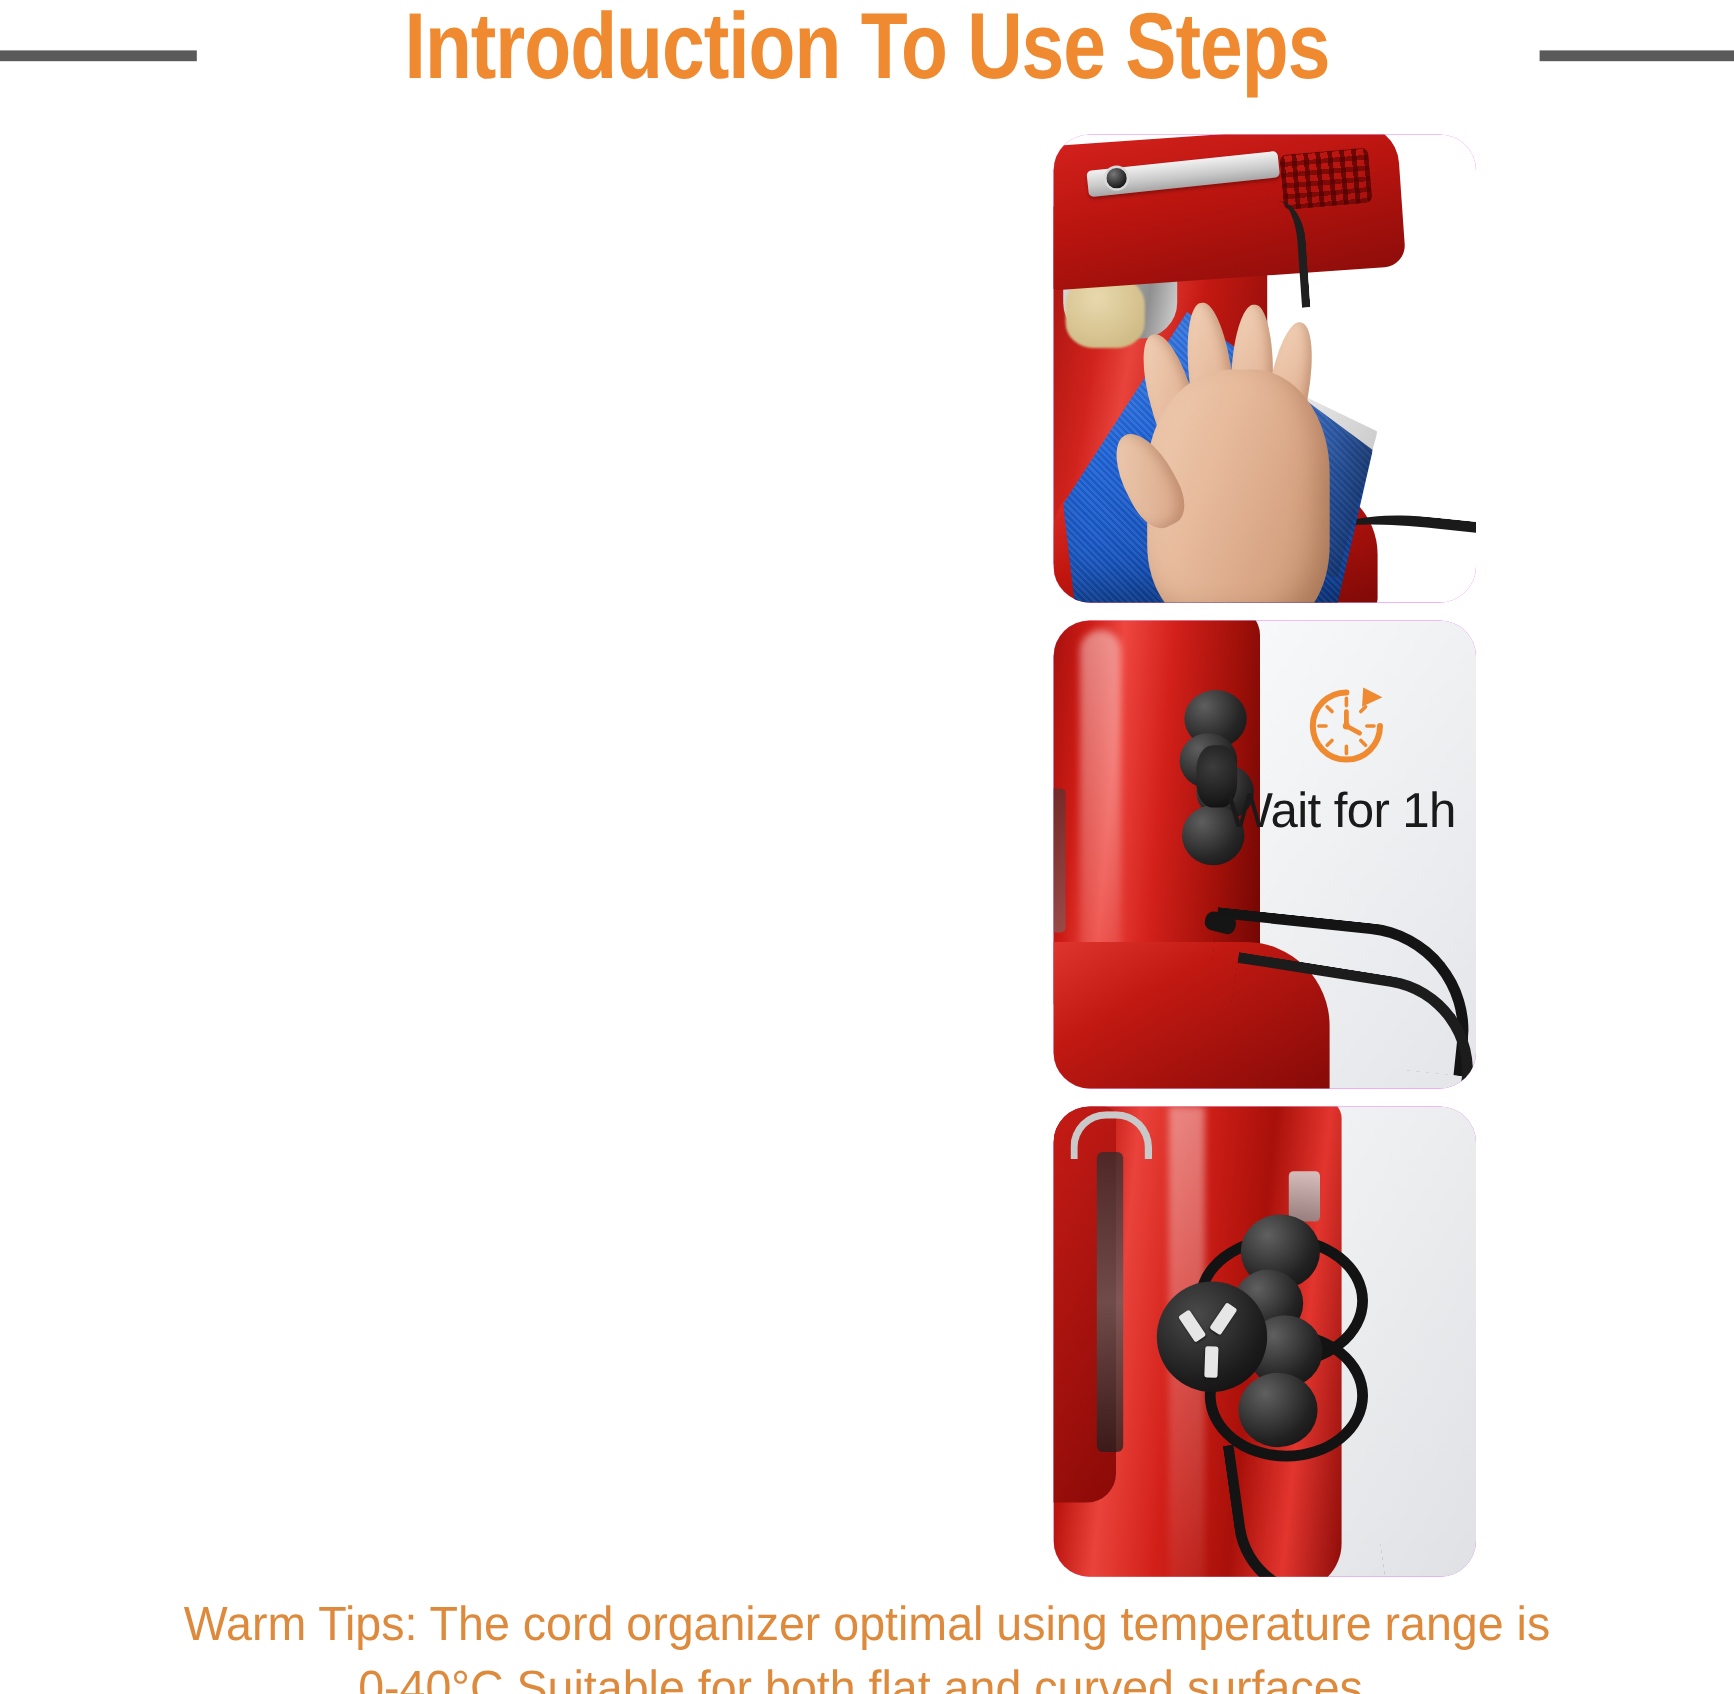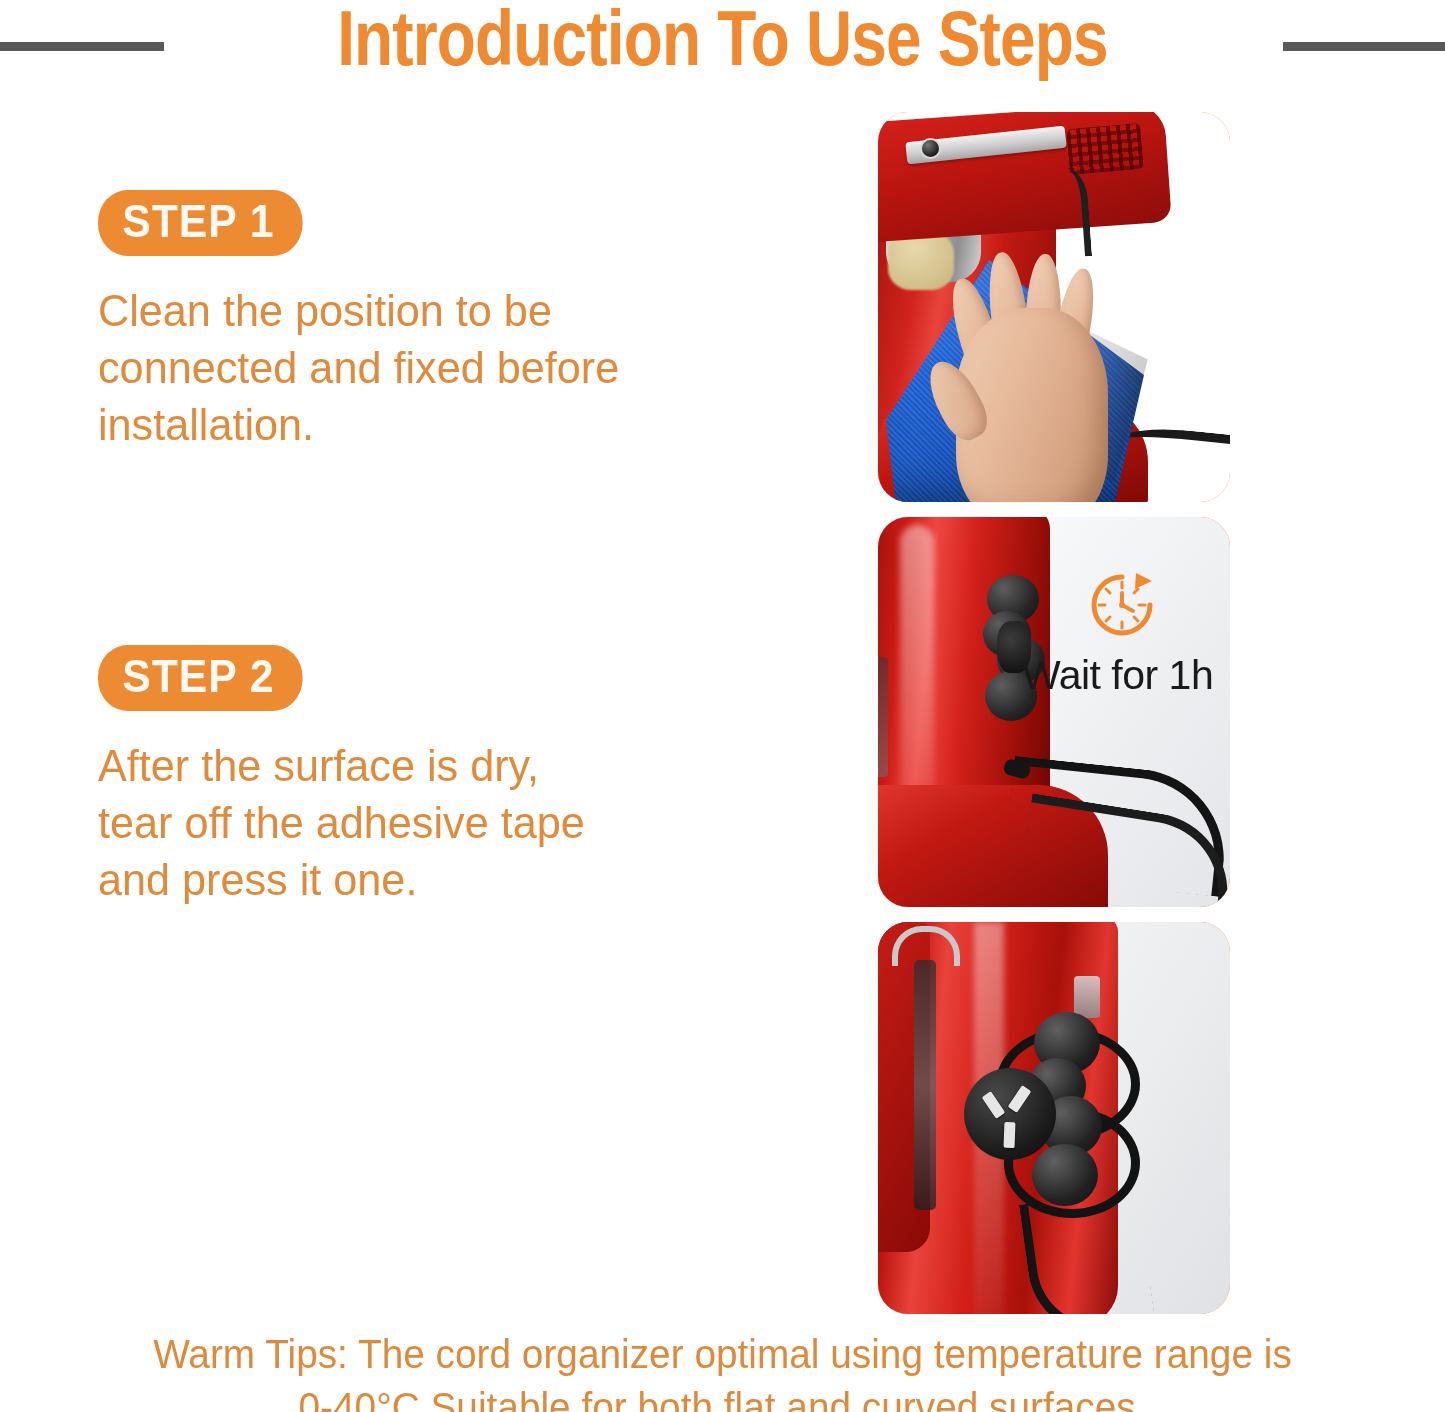--- a/index.html
+++ b/index.html
@@ -100,21 +100,21 @@
     position: absolute;
     left: 878px;
     top: 112px;
     width: 352px;
   }
   .photo {
     position: relative;
     width: 352px;
     border-radius: 30px;
     overflow: hidden;
-    background: #f97316;
+    background: #d946ef;
   }
   .photo-1 { height: 390px; margin-bottom: 15px; }
   .photo-2 { height: 390px; margin-bottom: 15px; }
   .photo-3 { height: 392px; }
 
   
   .p1-bg {
     position: absolute; inset: 0;
     background: #ffffff;
   }
@@ -470,33 +470,21 @@
 <body>
 
 <div class="header">
   <div class="rule rule-left"></div>
   <div class="rule rule-right"></div>
   <div class="page-title">Introduction To Use Steps</div>
 </div>
 
 <div class="steps">
 
-  <div class="step step-1">
-    <div class="step-badge">STEP 1</div>
-    <div class="step-body">Clean the position to be
-connected and fixed before
-installation.</div>
-  </div>
-
-  <div class="step step-2">
-    <div class="step-badge">STEP 2</div>
-    <div class="step-body">After the surface is dry,
-tear off the adhesive tape
-and press it one.</div>
-  </div>
+
 
 
 </div>
 
 <div class="photos">
 
   <div class="photo photo-1">
     <div class="p1-bg"></div>
     <div class="p1-column"></div>
     <div class="p1-bowl"></div>

